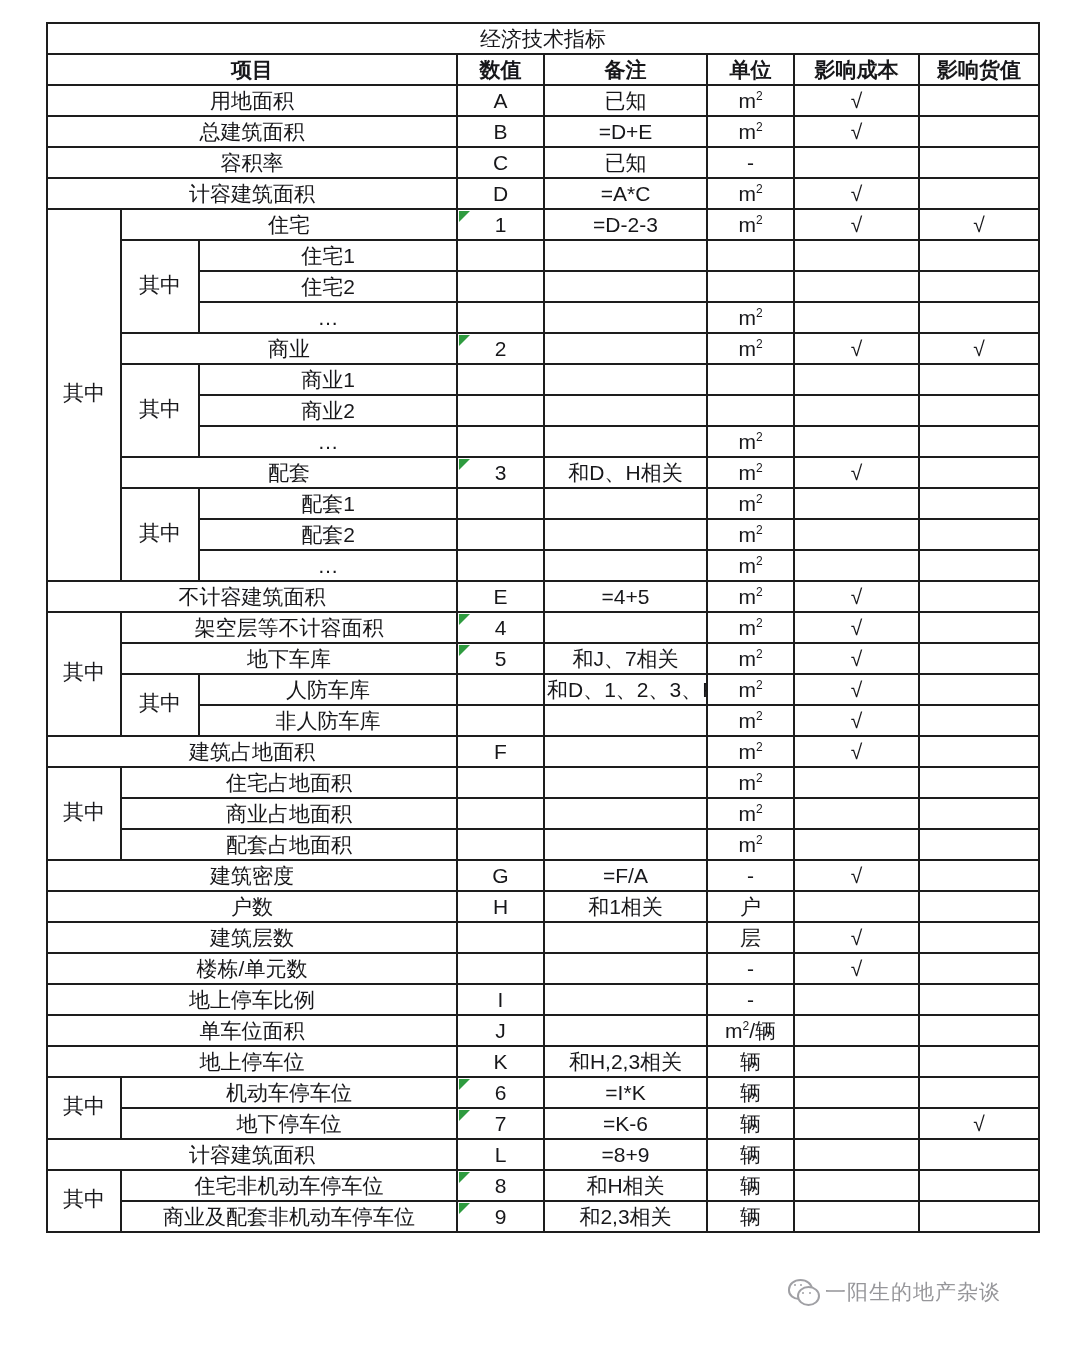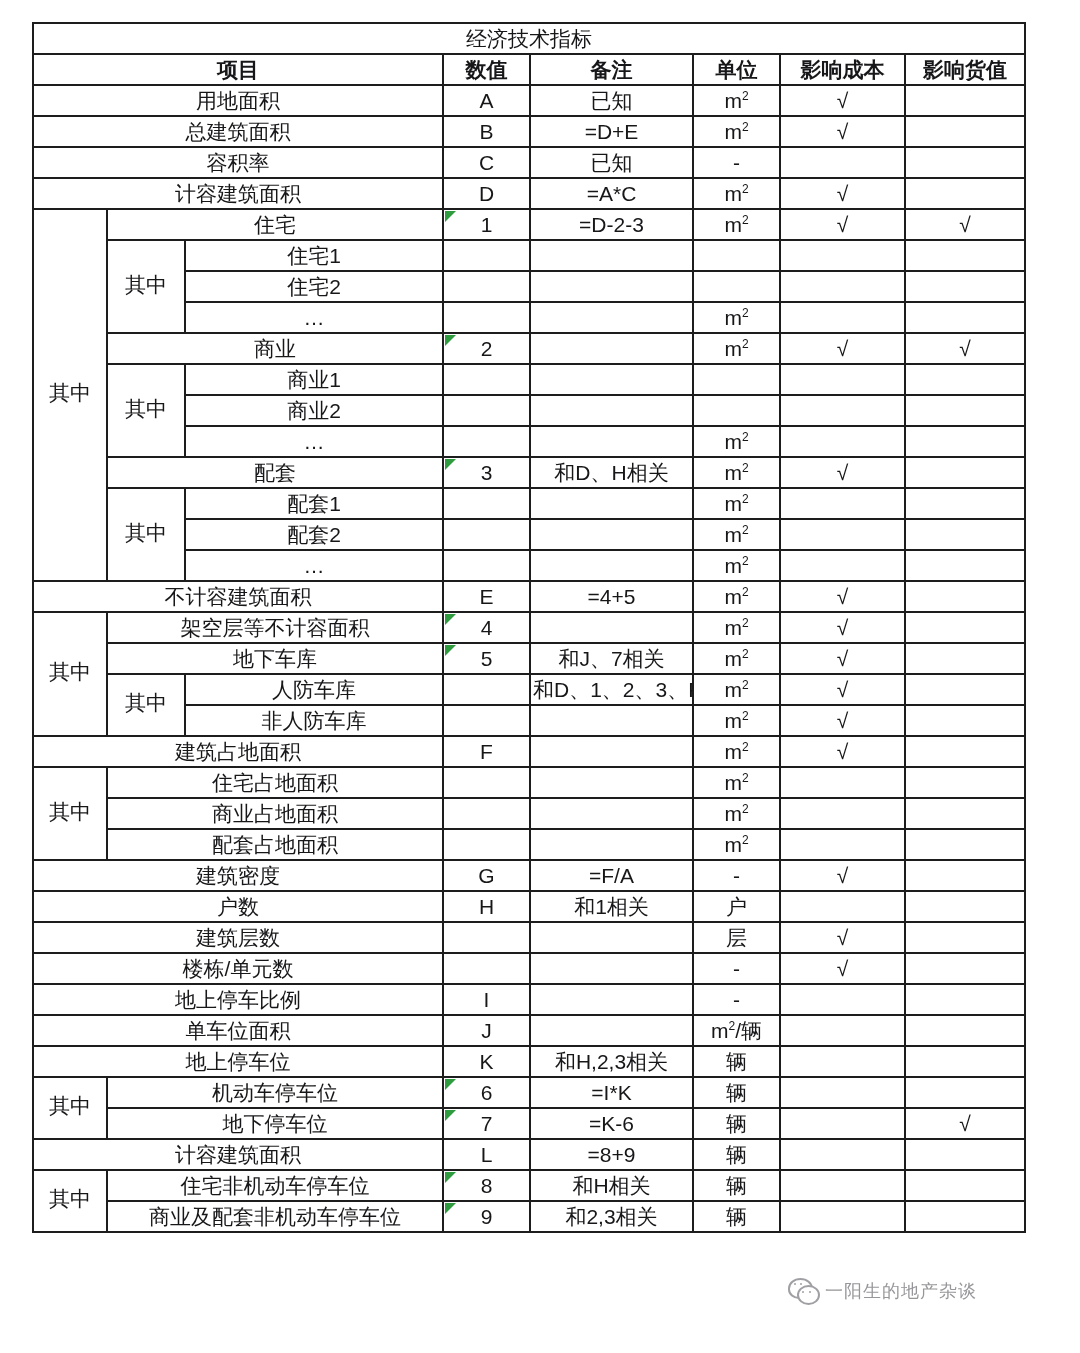--- a/index.html
+++ b/index.html
@@ -5,21 +5,21 @@
   html,body{margin:0;padding:0;}
   body{
     width:1080px;height:1353px;
     background:#ffffff;
     font-family:"Liberation Sans","DejaVu Sans",sans-serif;
     -webkit-font-smoothing:none;
     overflow:hidden;
   }
   #sheet{
     position:absolute;
-    left:32px; top:22px;
+    left:46px; top:22px;
     width:992px;
   }
   table.grid{
     border-collapse:collapse;
     table-layout:fixed;
     width:992px;
     background:#fff;
   }
   table.grid td{
     border:2px solid #1d1d1d;
@@ -74,21 +74,21 @@
     position:absolute;
     left:788px;
     top:1278px;
     display:flex;
     align-items:center;
     gap:7px;
     opacity:0.72;
     pointer-events:none;
   }
   #watermark .wm-text{
-    font-size:18px;
+    font-size:21px;
     color:#6f6f74;
     letter-spacing:1px;
     font-family:"Liberation Sans","DejaVu Sans",sans-serif;
     white-space:nowrap;
   }
   .wx{
     width:30px;height:26px;
     position:relative;
     flex:0 0 auto;
   }

